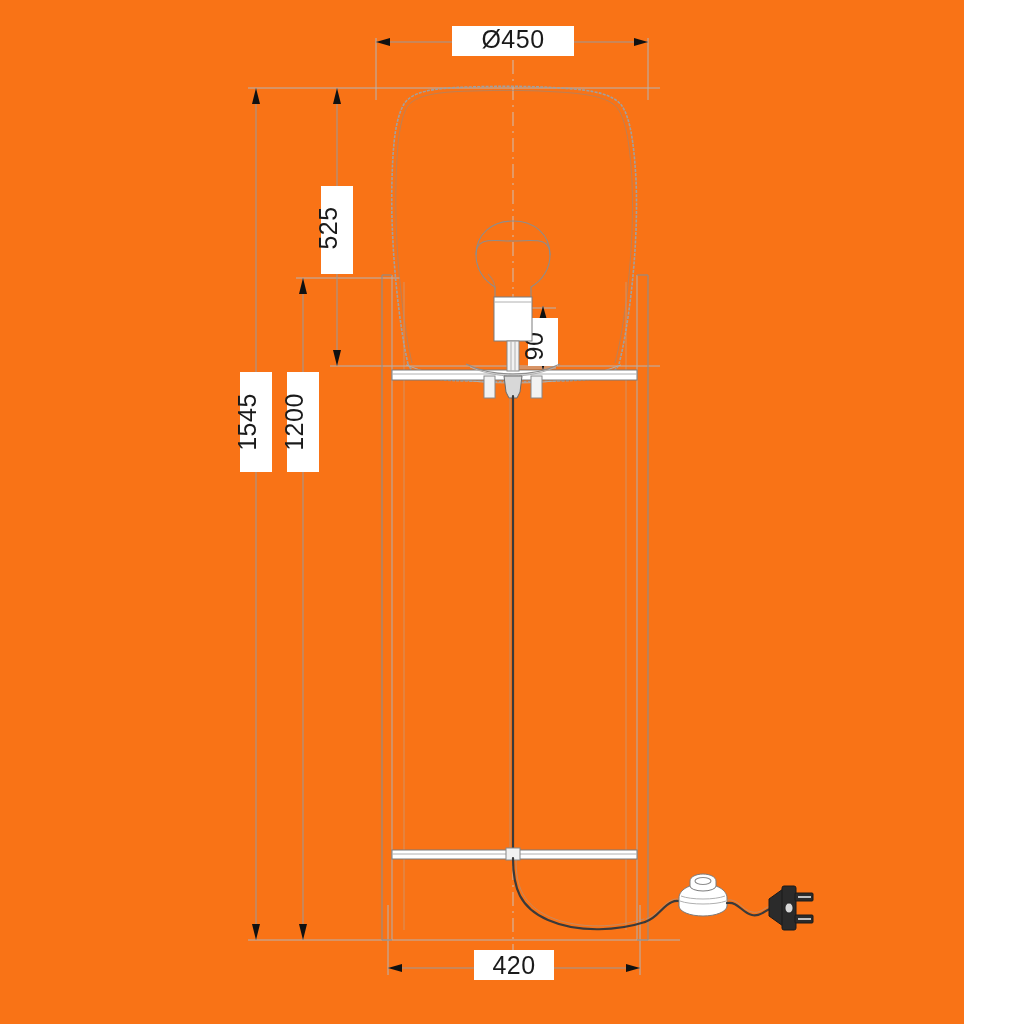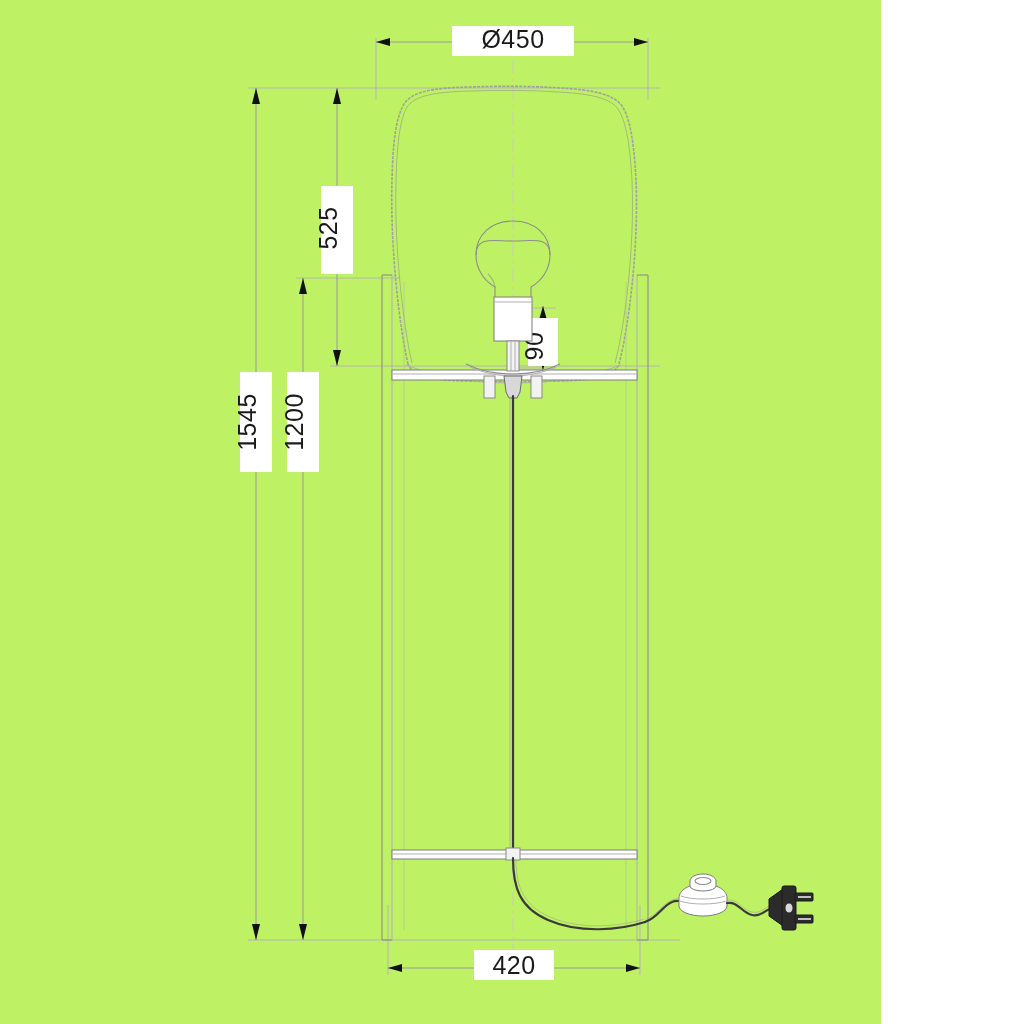--- a/index.html
+++ b/index.html
@@ -5,23 +5,23 @@
   html, body {
     margin: 0;
     padding: 0;
     background: #ffffff;
   }
   body {
     font-family: "Liberation Sans", sans-serif;
   }
   #canvas {
     position: relative;
-    width: 881px;
+    width: 964px;
     height: 1024px;
-    background: #bef264;
+    background: #f97316;
     overflow: hidden;
   }
   #drawing {
     position: absolute;
     left: 0;
     top: 0;
     width: 1024px;
     height: 1024px;
   }
   .dim-text {

